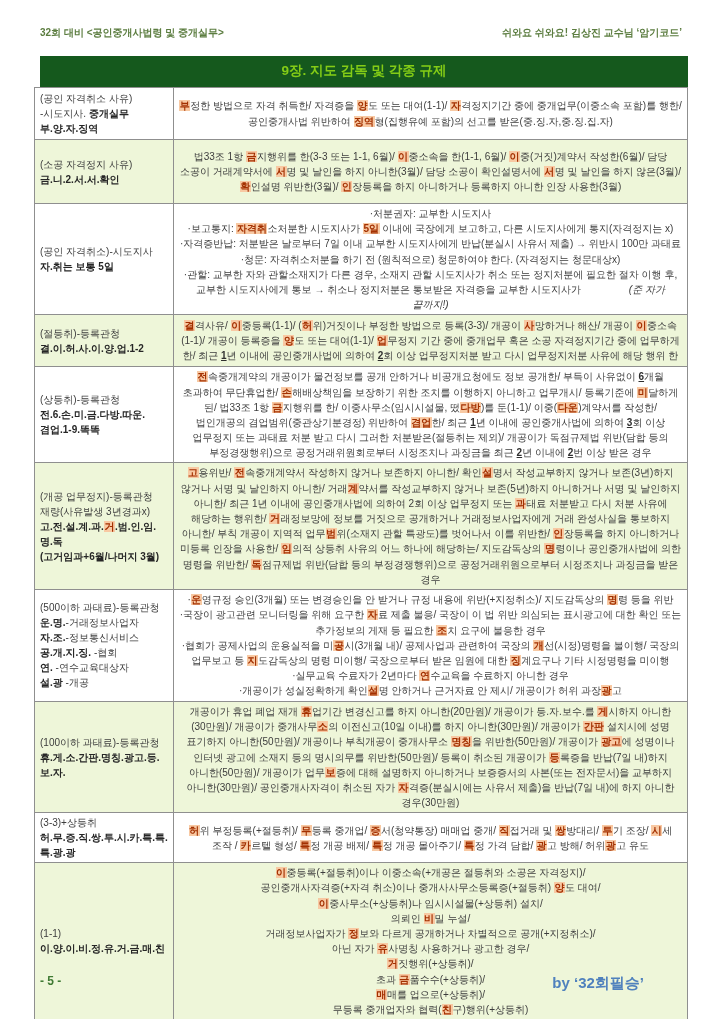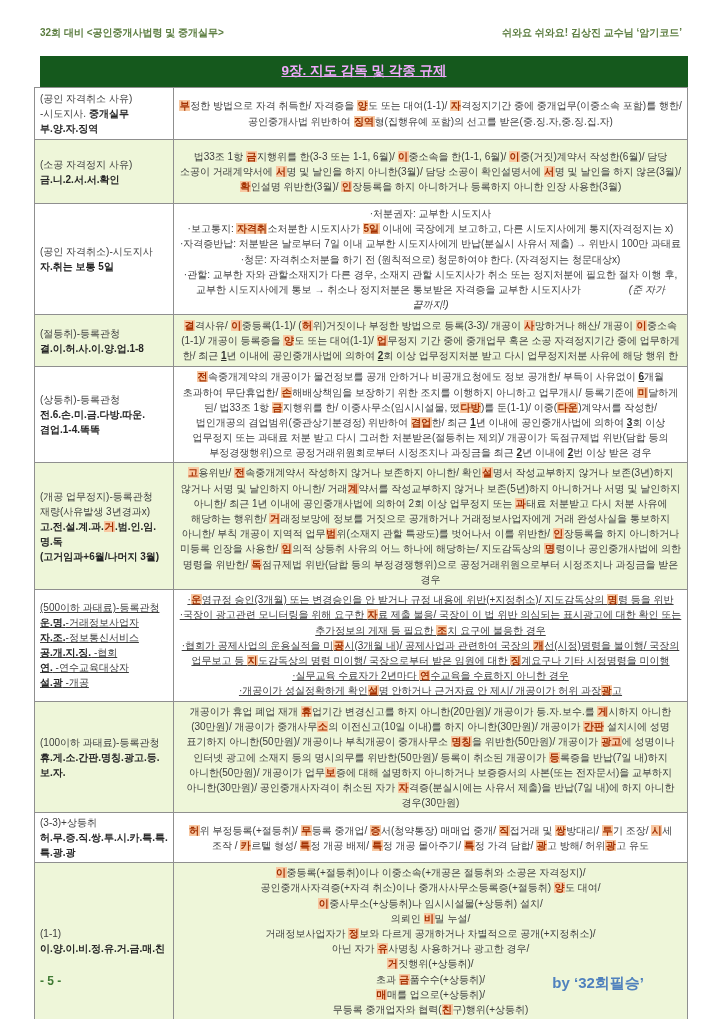--- a/index.html
+++ b/index.html
@@ -11,44 +11,43 @@
   .page{position:relative;width:720px;height:1019px;}
   
   .tophdr{
     display:flex;justify-content:space-between;
     padding:26px 38px 0 40px;
     font-size:10px;letter-spacing:0;color:#5c7d40;font-weight:bold;
   }
   
   .titlebar{
     margin:16px 32px 0 40px;
-    background:#15591d;color:#f0abfc;
+    background:#15591d;color:#84cc16;
     text-align:center;font-weight:bold;font-size:13.5px;
     padding:6px 0 7px 0;
-    text-decoration:underline;
   }
   
   table.rules{
     margin:0 32px 0 34px;
     width:654px;border-collapse:collapse;table-layout:fixed;
     font-size:10px;line-height:1.52;
   }
   table.rules td{
     border:1px solid #8f8f8f;
     padding:2px 5px 2px 5px;
     vertical-align:middle;
     word-break:keep-all;
   }
   td.lbl{width:128px;font-size:10px;line-height:1.5;}
   td.cnt{text-align:center;}
   tr.odd{background:#ffffff;}
   tr.even{background:#eef6d9;}
   tr.r1{height:52px;}  tr.r2{height:64px;}  tr.r3{height:90px;}
   tr.r4{height:52px;}  tr.r5{height:92px;}  tr.r6{height:112px;}
-  tr.r7{height:112px;text-decoration:underline;} tr.r8{height:92px;}  tr.r9{height:40px;}
+  tr.r7{height:112px;} tr.r8{height:92px;}  tr.r9{height:40px;}
   tr.r10{height:130px;}
   
   .hl{background:#f8c9a3;color:#a33000;font-weight:bold;padding:0 0.5px;}
   .u{font-weight:bold;text-decoration:underline;color:#2f2f2f;}
   b{color:#262626;}
   i{color:#3c3c3c;margin-left:45px;}
   
   .footer{
     position:absolute;left:0;bottom:26px;width:720px;
     display:flex;justify-content:space-between;
@@ -79,25 +78,25 @@
       </tr>
       <tr class="even r2">
         <td class="lbl">(소공 자격정지 사유)<br><b>금.니.2.서.서.확인</b></td>
         <td class="cnt">법33조 1항 <span class="hl">금</span>지행위를 한(3-3 또는 1-1, 6월)/ <span class="hl">이</span>중소속을 한(1-1, 6월)/ <span class="hl">이</span>중(거짓)계약서 작성한(6월)/ 담당 소공이 거래계약서에 <span class="hl">서</span>명 및 날인을 하지 아니한(3월)/ 담당 소공이 확인설명서에 <span class="hl">서</span>명 및 날인을 하지 않은(3월)/ <span class="hl">확</span>인설명 위반한(3월)/ <span class="hl">인</span>장등록을 하지 아니하거나 등록하지 아니한 인장 사용한(3월)</td>
       </tr>
       <tr class="odd r3">
         <td class="lbl">(공인 자격취소)-시도지사<br><b>자.취는 보통 5일</b></td>
         <td class="cnt">·처분권자: 교부한 시도지사<br>·보고통지: <span class="hl">자격취</span>소처분한 시도지사가 <span class="hl">5일</span> 이내에 국장에게 보고하고, 다른 시도지사에게 통지(자격정지는 x)<br>·자격증반납: 처분받은 날로부터 7일 이내 교부한 시도지사에게 반납(분실시 사유서 제출) → 위반시 100만 과태료<br>·청문: 자격취소처분을 하기 전 (원칙적으로) 청문하여야 한다. (자격정지는 청문대상x)<br>·관할: 교부한 자와 관할소재지가 다른 경우, 소재지 관할 시도지사가 취소 또는 정지처분에 필요한 절차 이행 후, 교부한 시도지사에게 통보 → 취소나 정지처분은 통보받은 자격증을 교부한 시도지사가 <i>(준 자가 끝까지!)</i></td>
       </tr>
       <tr class="even r4">
-        <td class="lbl">(절등취)-등록관청<br><b>결.이.허.사.이.양.업.1-8</b></td>
+        <td class="lbl">(절등취)-등록관청<br><b>결.이.허.사.이.양.업.1-2</b></td>
         <td class="cnt"><span class="hl">결</span>격사유/ <span class="hl">이</span>중등록(1-1)/ (<span class="hl">허</span>위)거짓이나 부정한 방법으로 등록(3-3)/ 개공이 <span class="hl">사</span>망하거나 해산/ 개공이 <span class="hl">이</span>중소속 (1-1)/ 개공이 등록증을 <span class="hl">양</span>도 또는 대여(1-1)/ <span class="hl">업</span>무정지 기간 중에 중개업무 혹은 소공 자격정지기간 중에 업무하게 한/ 최근 <span class="u">1</span>년 이내에 공인중개사법에 의하여 <span class="u">2</span>회 이상 업무정지처분 받고 다시 업무정지처분 사유에 해당 행위 한</td>
       </tr>
       <tr class="odd r5">
-        <td class="lbl">(상등취)-등록관청<br><b>전.6.손.미.금.다방.따운.겸업.1-4.똑똑</b></td>
+        <td class="lbl">(상등취)-등록관청<br><b>전.6.손.미.금.다방.따운.겸업.1-9.똑똑</b></td>
         <td class="cnt"><span class="hl">전</span>속중개계약의 개공이가 물건정보를 공개 안하거나 비공개요청에도 정보 공개한/ 부득이 사유없이 <span class="u">6</span>개월 초과하여 무단휴업한/ <span class="hl">손</span>해배상책임을 보장하기 위한 조치를 이행하지 아니하고 업무개시/ 등록기준에 <span class="hl">미</span>달하게 된/ 법33조 1항 <span class="hl">금</span>지행위를 한/ 이중사무소(임시시설물, 떴<span class="hl">다방</span>)를 둔(1-1)/ 이중(<span class="hl">다운</span>)계약서를 작성한/ 법인개공의 겸업범위(중관상기분경정) 위반하여 <span class="hl">겸업</span>한/ 최근 <span class="u">1</span>년 이내에 공인중개사법에 의하여 <span class="u">3</span>회 이상 업무정지 또는 과태료 처분 받고 다시 그러한 처분받은(절등취는 제외)/ 개공이가 독점규제법 위반(담합 등의 부정경쟁행위)으로 공정거래위원회로부터 시정조치나 과징금을 최근 <span class="u">2</span>년 이내에 <span class="u">2</span>번 이상 받은 경우</td>
       </tr>
       <tr class="even r6">
         <td class="lbl">(개공 업무정지)-등록관청 재량(사유발생 3년경과x)<br><b>고.전.설.계.과.<span class="hl">거</span>.범.인.임.명.독</b><br><b>(고거임과+6월/나머지 3월)</b></td>
         <td class="cnt"><span class="hl">고</span>용위반/ <span class="hl">전</span>속중개계약서 작성하지 않거나 보존하지 아니한/ 확인<span class="hl">설</span>명서 작성교부하지 않거나 보존(3년)하지 않거나 서명 및 날인하지 아니한/ 거래<span class="hl">계</span>약서를 작성교부하지 않거나 보존(5년)하지 아니하거나 서명 및 날인하지 아니한/ 최근 1년 이내에 공인중개사법에 의하여 2회 이상 업무정지 또는 <span class="hl">과</span>태료 처분받고 다시 처분 사유에 해당하는 행위한/ <span class="hl">거</span>래정보망에 정보를 거짓으로 공개하거나 거래정보사업자에게 거래 완성사실을 통보하지 아니한/ 부칙 개공이 지역적 업무<span class="hl">범</span>위(소재지 관할 특광도)를 벗어나서 이를 위반한/ <span class="hl">인</span>장등록을 하지 아니하거나 미등록 인장을 사용한/ <span class="hl">임</span>의적 상등취 사유의 어느 하나에 해당하는/ 지도감독상의 <span class="hl">명</span>령이나 공인중개사법에 의한 명령을 위반한/ <span class="hl">독</span>점규제법 위반(담합 등의 부정경쟁행위)으로 공정거래위원으로부터 시정조치나 과징금을 받은 경우</td>
       </tr>
       <tr class="odd r7">
         <td class="lbl">(500이하 과태료)-등록관청<br><b>운.명.</b>-거래정보사업자<br><b>자.조.</b>-정보통신서비스<br><b>공.개.지.징.</b> -협회<br><b>연.</b> -연수교육대상자<br><b>설.광</b> -개공</td>
         <td class="cnt">·<span class="hl">운</span>영규정 승인(3개월) 또는 변경승인을 안 받거나 규정 내용에 위반(+지정취소)/ 지도감독상의 <span class="hl">명</span>령 등을 위반<br>·국장이 광고관련 모니터링을 위해 요구한 <span class="hl">자</span>료 제출 불응/ 국장이 이 법 위반 의심되는 표시광고에 대한 확인 또는 추가정보의 게재 등 필요한 <span class="hl">조</span>치 요구에 불응한 경우<br>·협회가 공제사업의 운용실적을 미<span class="hl">공</span>시(3개월 내)/ 공제사업과 관련하여 국장의 <span class="hl">개</span>선(시정)명령을 불이행/ 국장의 업무보고 등 <span class="hl">지</span>도감독상의 명령 미이행/ 국장으로부터 받은 임원에 대한 <span class="hl">징</span>계요구나 기타 시정명령을 미이행<br>·실무교육 수료자가 2년마다 <span class="hl">연</span>수교육을 수료하지 아니한 경우<br>·개공이가 성실정확하게 확인<span class="hl">설</span>명 안하거나 근거자료 안 제시/ 개공이가 허위 과장<span class="hl">광</span>고</td>
       </tr>

